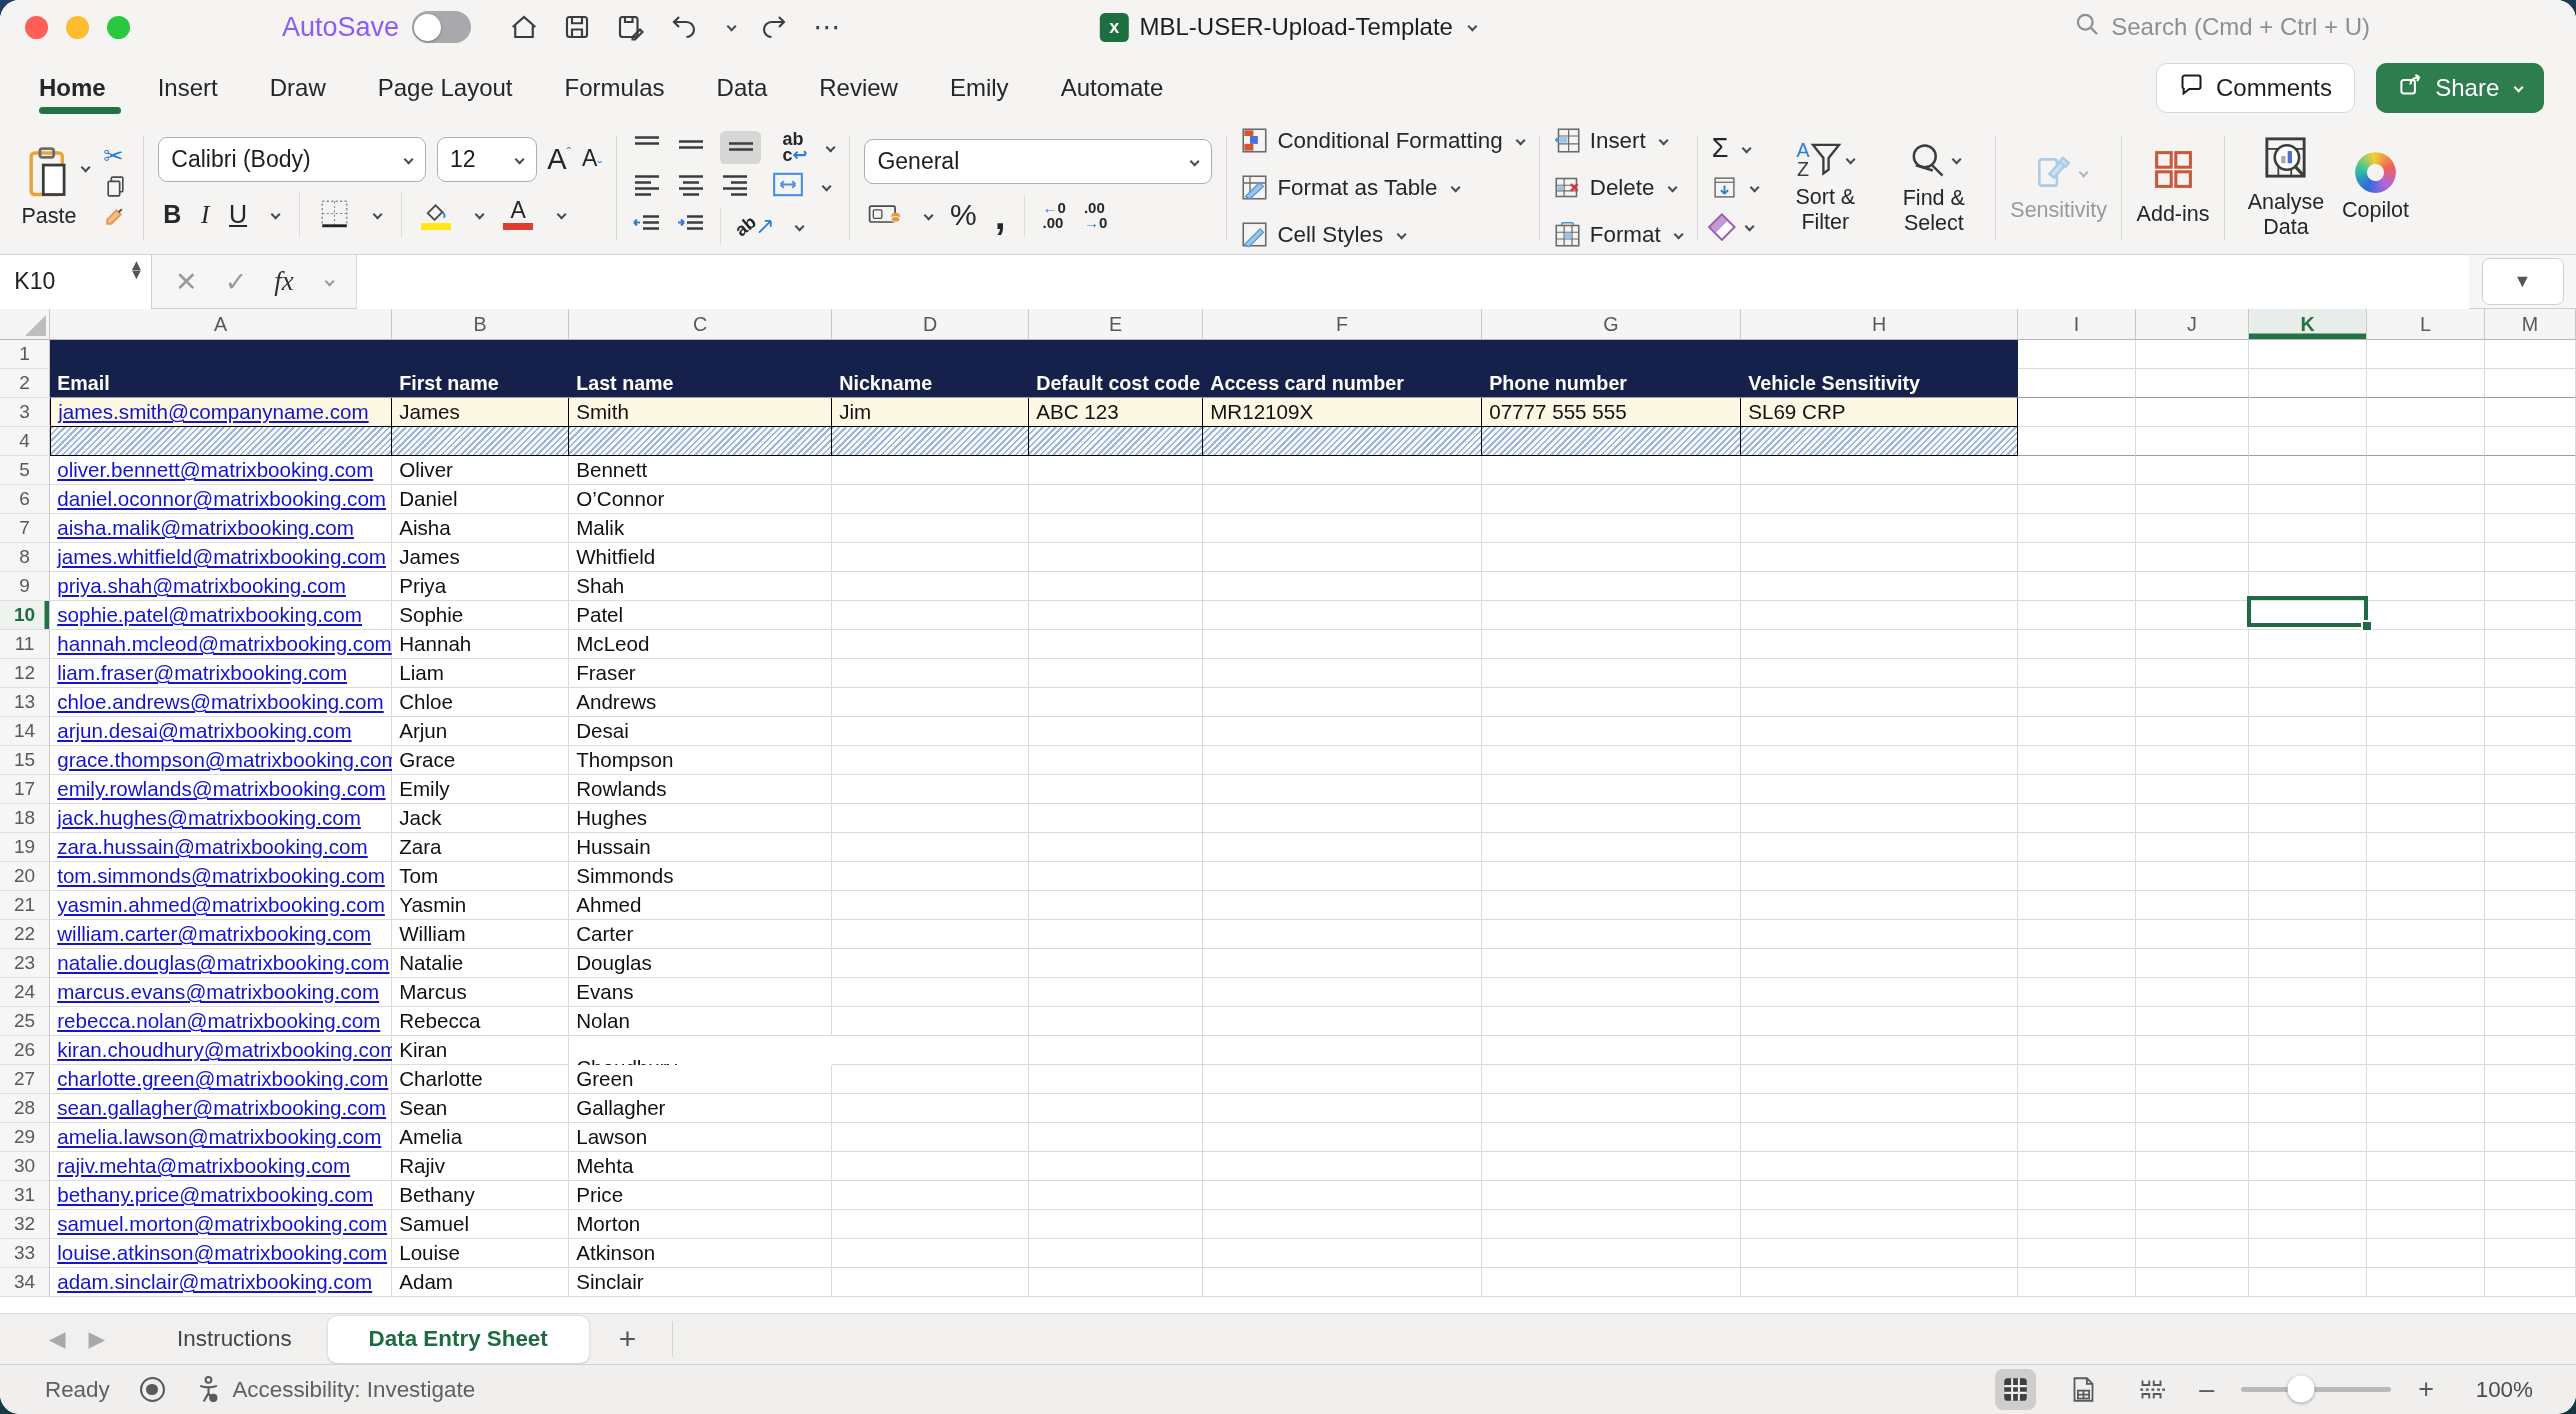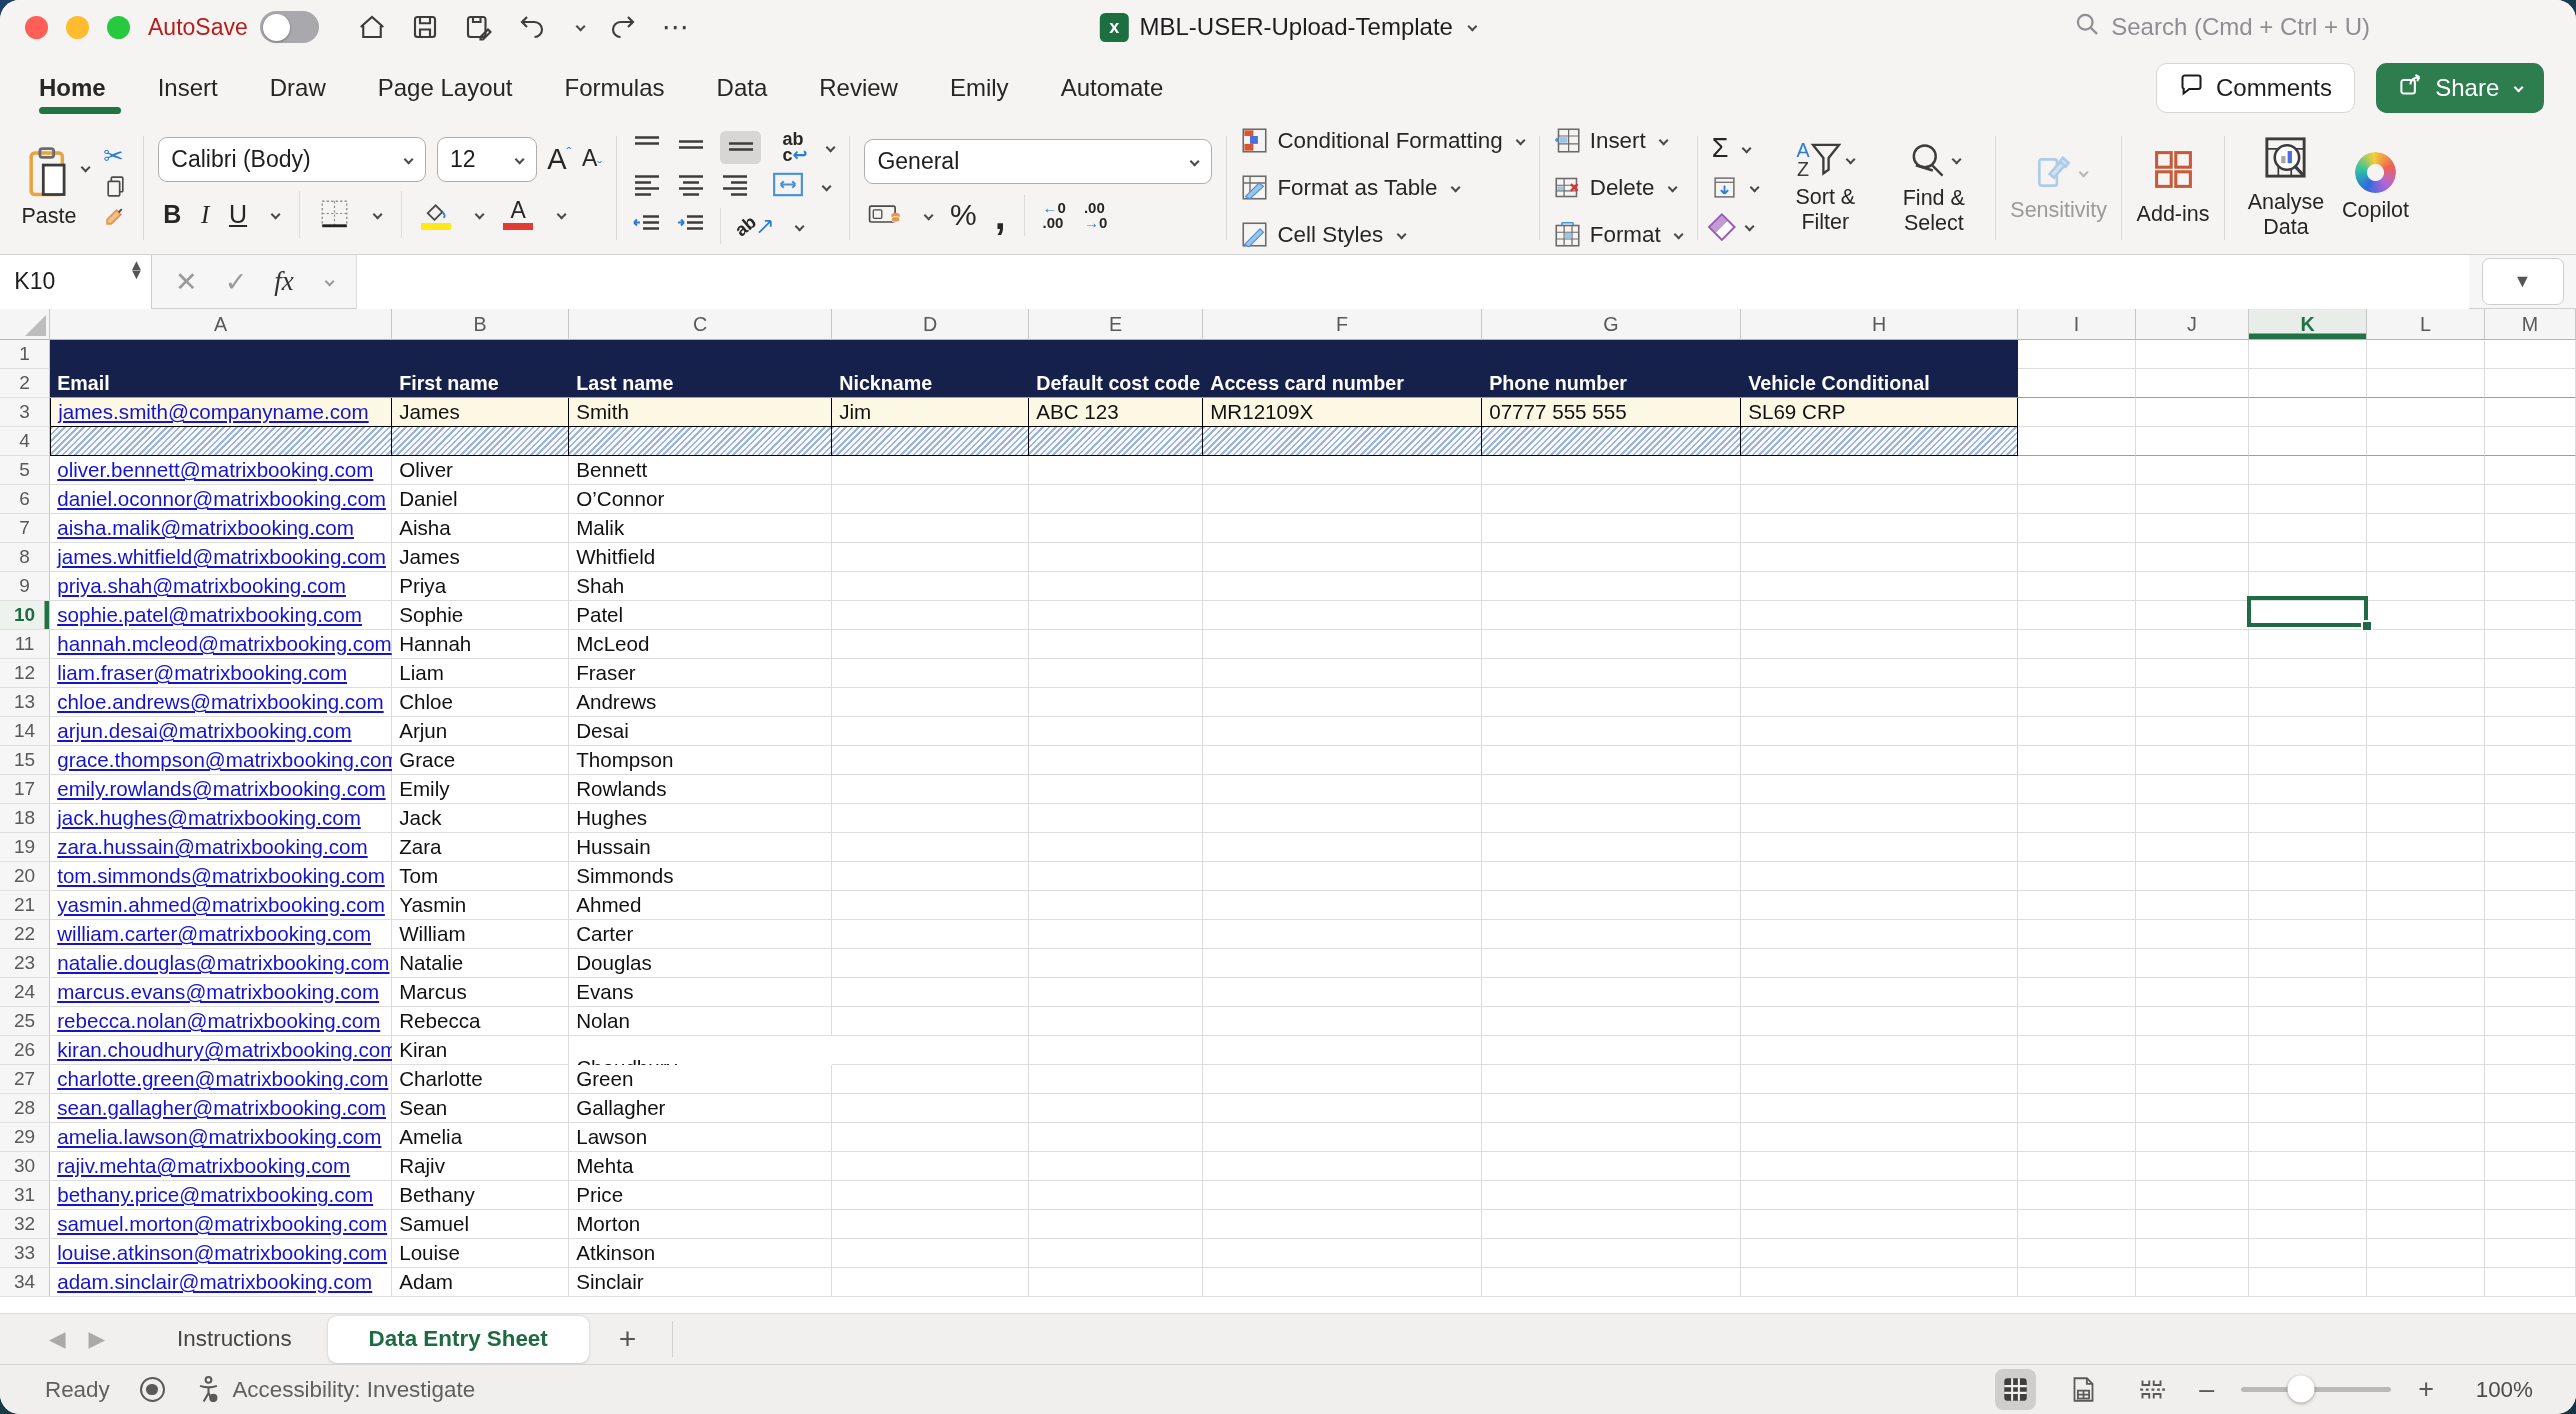--- a/index.html
+++ b/index.html
@@ -2,21 +2,21 @@
 <html style="font-size:14.3px"><head>
 <meta charset="utf-8">
 <style>
   *{box-sizing:border-box;margin:0;padding:0}
   body{background:linear-gradient(160deg,#1e3f66 0%,#173a46 60%,#143542 100%);font-family:"Liberation Sans","DejaVu Sans",sans-serif;-webkit-font-smoothing:antialiased}
   .window{position:relative;width:2576px;height:1414px;border-radius:19.7px;overflow:hidden;background:#fff}
   
   .titlebar{position:absolute;left:0;top:0;width:100%;height:54px;background:#f5f4f3;display:flex;align-items:center;padding:0 25px}
   .tl{width:23px;height:23px;border-radius:50%;margin-right:18px}
   .tl.red{background:#ff5f57}.tl.yel{background:#febc2e}.tl.grn{background:#28c840}
-  .autosave{font-size:23px;color:#b91c1c}
+  .autosave{margin-left:134px;font-size:27px;color:#8b5cf6}
   .toggle{width:59px;height:32px;border-radius:16px;background:#a9a9ad;margin-left:12.5px;position:relative}
   .toggle .knob{position:absolute;left:2.7px;top:2.7px;width:27px;height:27px;border-radius:50%;background:#fff;box-shadow:0 0.9px 2.7px rgba(0,0,0,.3)}
   .tbicons{display:flex;align-items:center;gap:23px;margin-left:38px;color:#3c3c3c}
   .tbicons svg{display:block}
   .dots{font-size:27px;color:#3c3c3c;letter-spacing:1.8px}
   .doc-title{position:absolute;left:50%;top:0;height:54px;transform:translateX(-50%);display:flex;align-items:center;gap:10.7px;font-size:24px;color:#1d1d1f}
   .xlicon{width:29px;height:29px;border-radius:5.4px;background:#1d6f42;color:#fff;font-weight:700;font-size:18px;display:flex;align-items:center;justify-content:center}
   .searchbox{position:absolute;right:206px;top:0;height:54px;display:flex;align-items:center;gap:10.7px;color:#8e8e93;font-size:24px}
   
   .tabrow{position:absolute;left:0;top:54px;width:100%;height:67px;background:#f5f4f3;display:flex;align-items:center;padding-left:39px}
@@ -555,21 +555,21 @@
       </div>
       <div class="grow">
         <div class="gut">2</div>
         <div class="cell navy hlabel r2" style="width: 342px;">Email</div>
         <div class="cell navy hlabel r2" style="width: 177px;">First name</div>
         <div class="cell navy hlabel r2" style="width: 263px;">Last name</div>
         <div class="cell navy hlabel r2" style="width: 197px;">Nickname</div>
         <div class="cell navy hlabel r2" style="width: 174px;">Default cost code</div>
         <div class="cell navy hlabel r2" style="width: 279px;">Access card number</div>
         <div class="cell navy hlabel r2" style="width: 259px;">Phone number</div>
-        <div class="cell navy hlabel r2" style="width: 277px;">Vehicle Conditional</div>
+        <div class="cell navy hlabel r2" style="width: 277px;">Vehicle Sensitivity</div>
         <div class="cell r2" style="width: 118px;"></div>
         <div class="cell r2" style="width: 113px;"></div>
         <div class="cell r2" style="width: 118px;"></div>
         <div class="cell r2" style="width: 118px;"></div>
         <div class="cell r2" style="width: 91px;"></div>
       </div>
       <div class="grow">
         <div class="gut">3</div>
         <div class="cell ex first" style="width: 342px;">
           <span class="email">james.smith@companyname.com</span>

